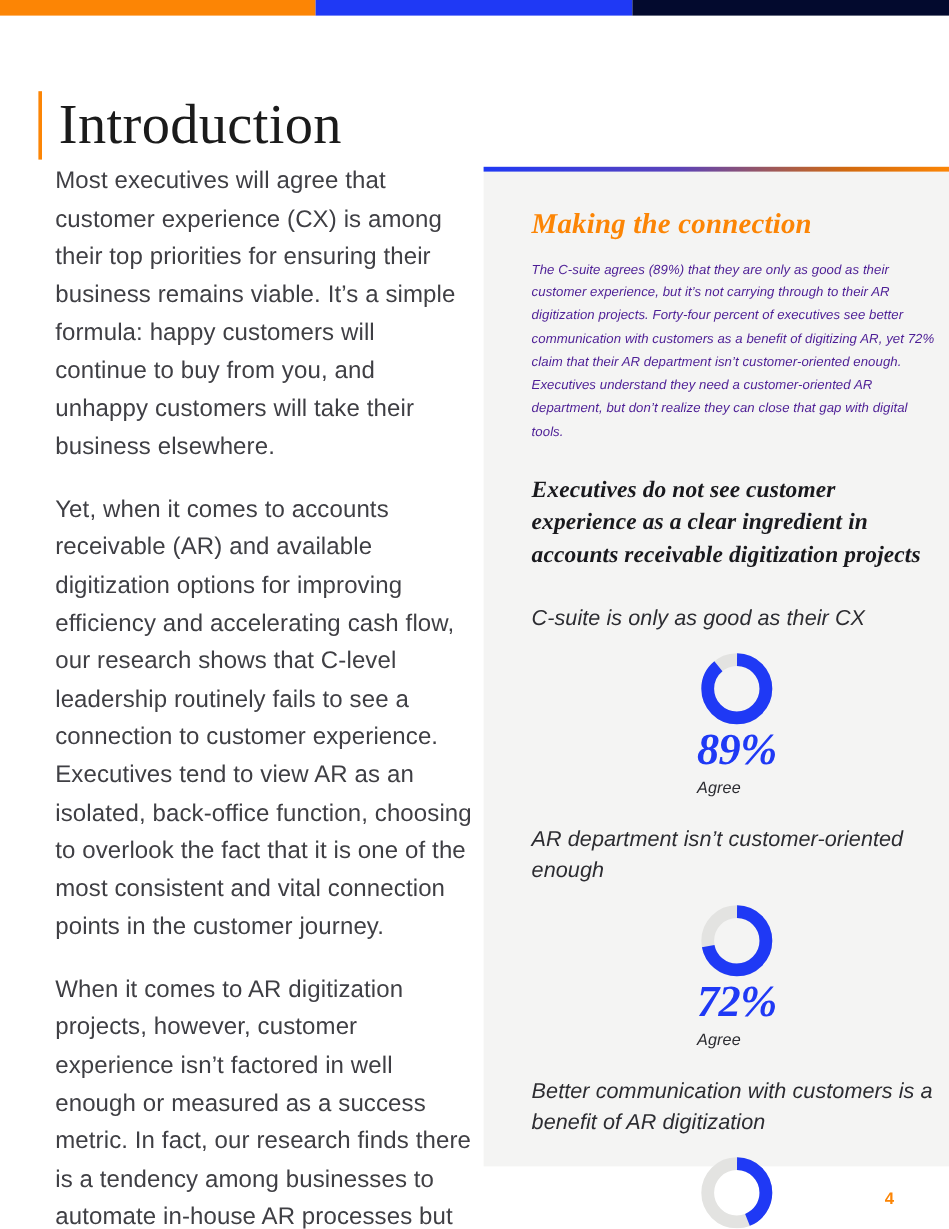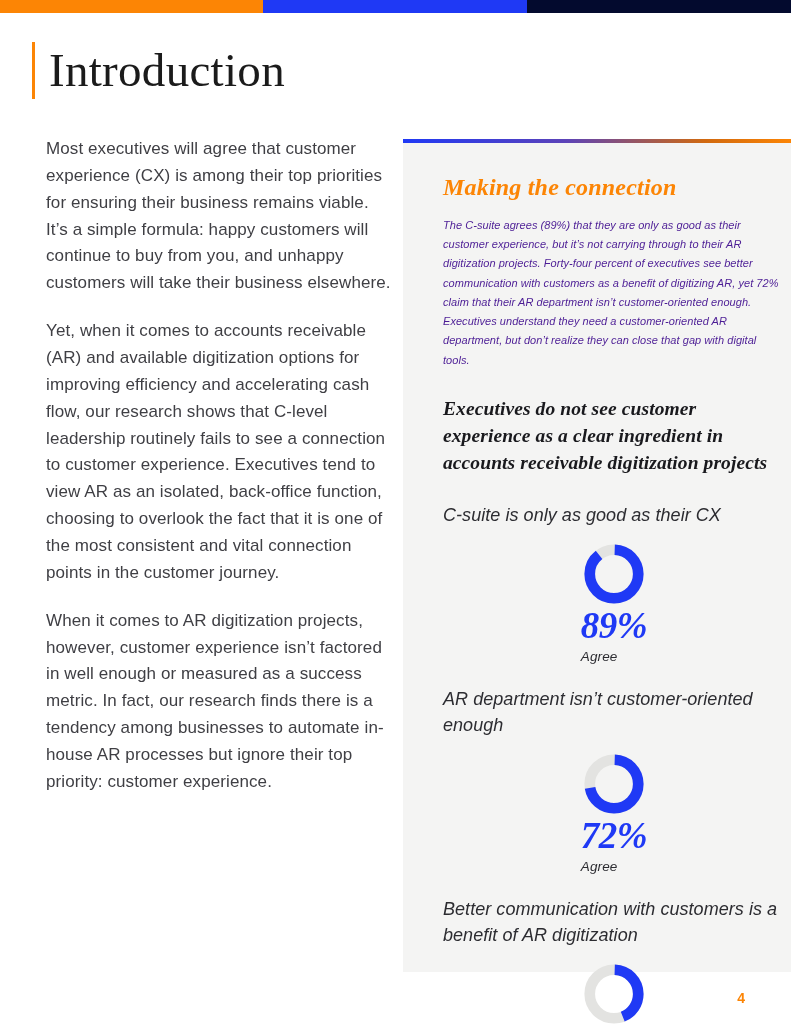--- a/index.html
+++ b/index.html
@@ -49,21 +49,21 @@
   .logo .tm {
     color: #fc8505;
     font-size: 9px;
     vertical-align: super;
     font-weight: bold;
   }
 
   
   .title-wrap {
     position: absolute;
-    top: 42px;
+    top: 76px;
     left: 32px;
     display: flex;
     align-items: stretch;
   }
   .title-rule {
     width: 3px;
     background: #fc8505;
     margin-right: 14px;
   }
   .page-title {
@@ -76,21 +76,21 @@
   }
 
   
   .left-col {
     position: absolute;
     top: 136px;
     left: 46px;
     width: 348px;
   }
   .left-col p {
-    font-size: 17px;
+    font-size: 20px;
     line-height: 1.58;
     color: #3f3f44;
     letter-spacing: 0.1px;
     margin-bottom: 21px;
   }
   .left-col p:last-child { margin-bottom: 12px; }
 
   
   .sidebar {
     position: absolute;

